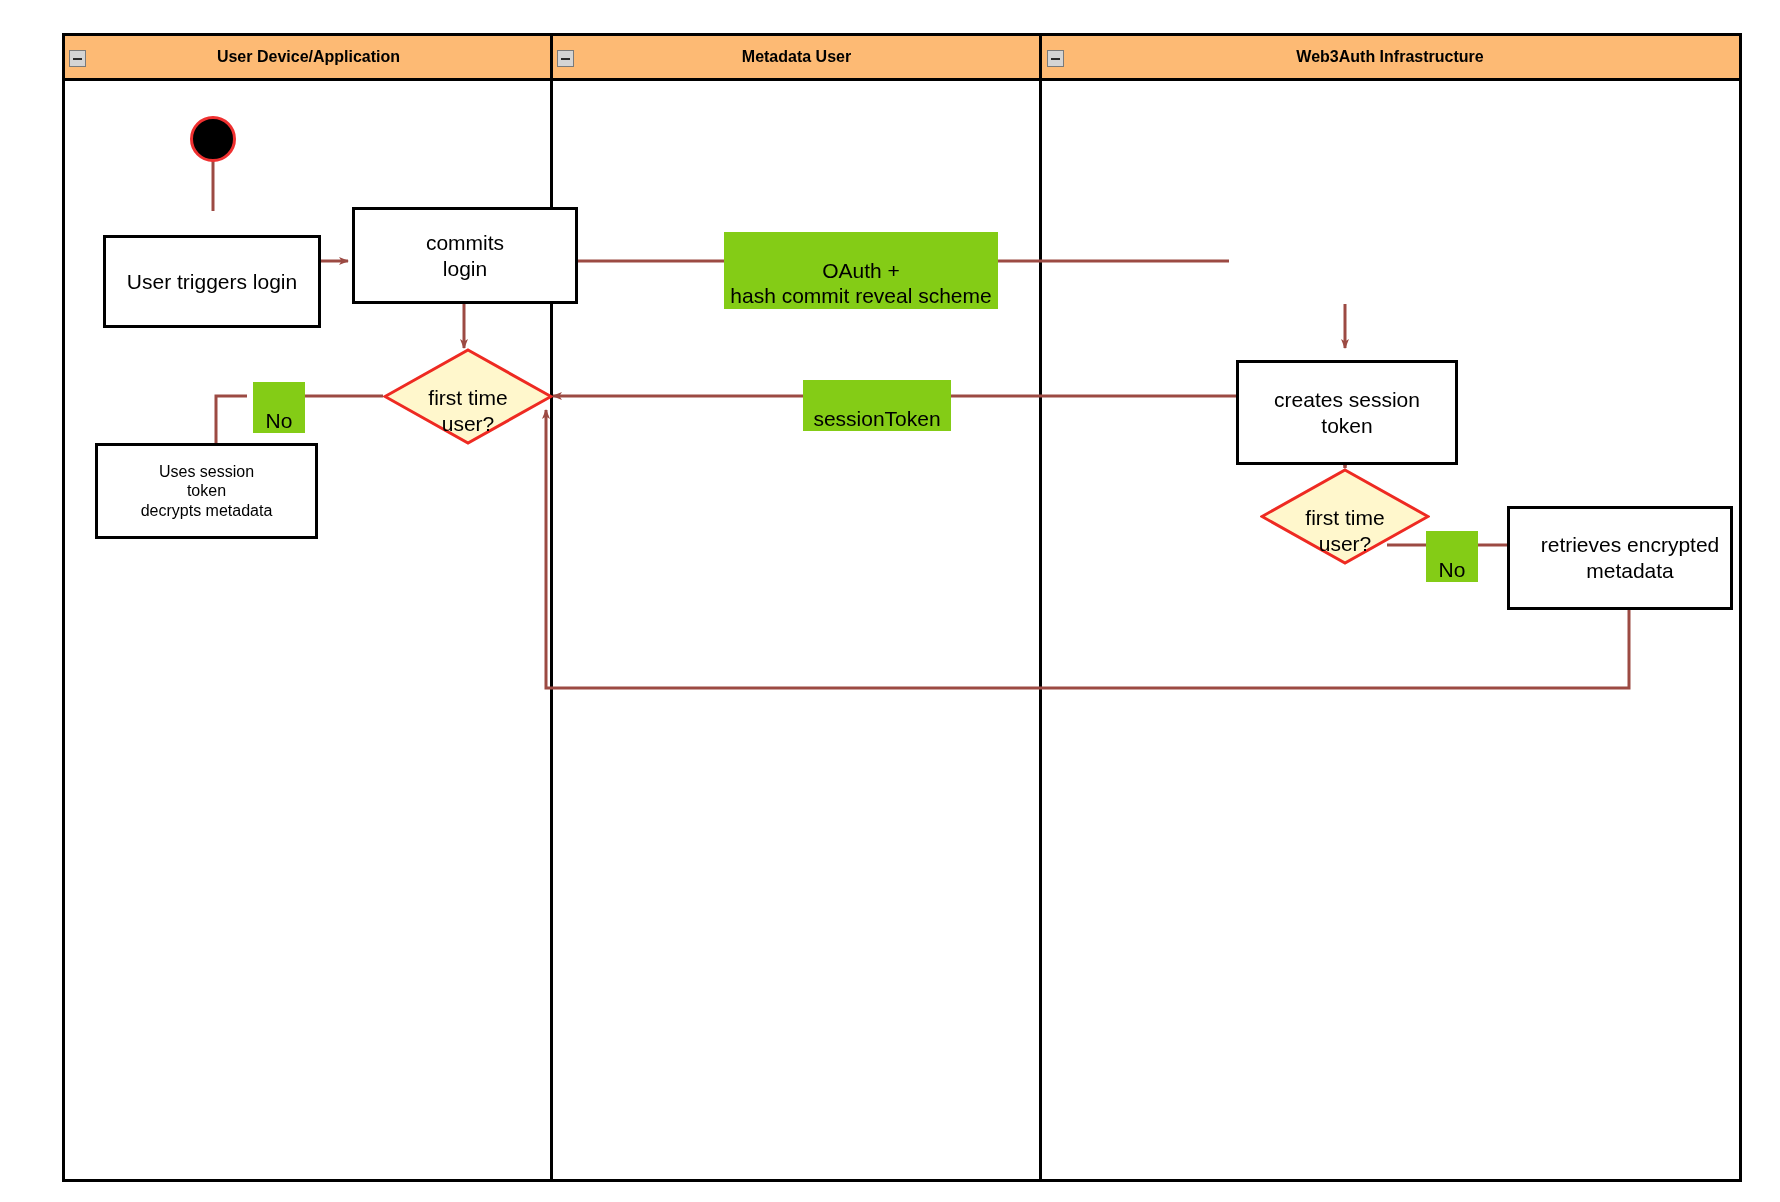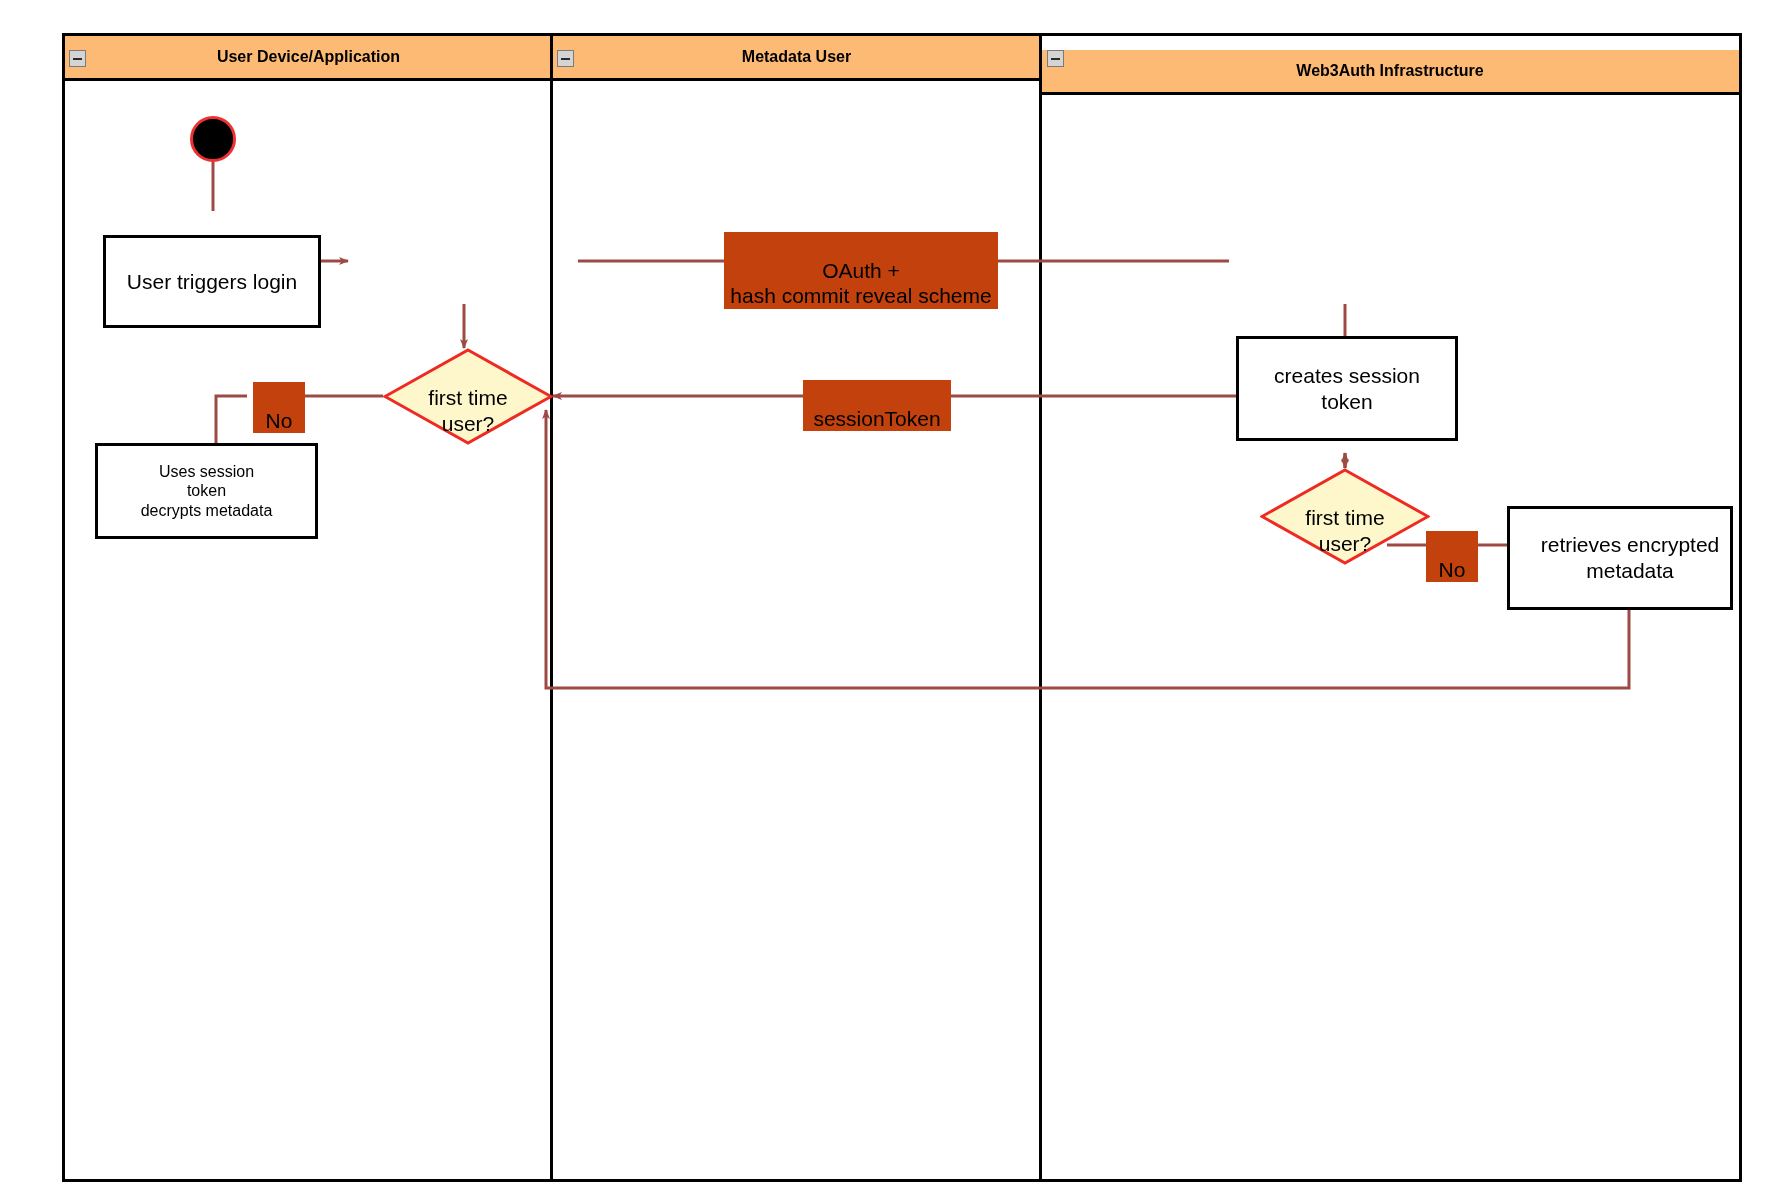--- a/index.html
+++ b/index.html
@@ -112,21 +112,21 @@
     left: 0; top: 0;
     width: 100%;
     height: 100%;
     z-index: 1;
   }
   
   .edge-label {
     position: absolute;
     font-size: 21px;
     color: #000000;
-    background: #c2410c;
+    background: #84cc16;
     padding: 0 4px;
     white-space: pre-line;
     text-align: center;
     line-height: 1.22;
   }
 </style>
 </head>
 <body>
 
 <div id="canvas">
@@ -140,21 +140,21 @@
       <i></i>
     </div>
 
   <div class="lane-header" style="left:552px; top:36px; width:489px; height:45px;">
     <span>Metadata User</span>
   </div>
   <div class="collapse-icon" style="left:557px; top:50px;">
       <i></i>
     </div>
 
-  <div class="lane-header" style="left:1041px; top:36px; width:698px; height:45px;margin-top:14px;">
+  <div class="lane-header" style="left:1041px; top:36px; width:698px; height:45px;">
     <span>Web3Auth Infrastructure</span>
   </div>
   <div class="collapse-icon" style="left:1047px; top:50px;">
       <i></i>
     </div>
 
   <div class="lane-divider" style="left:550px; top:33px; height:1149px;"></div>
   <div class="lane-divider" style="left:1039px; top:33px; height:1149px;"></div>
 
   <svg class="diagram-svg" viewBox="0 0 1780 1202">
@@ -192,37 +192,41 @@
       <path d="M1629,595 L1629,688 L546,688 L546,410" marker-end="url(#arrowhead)"></path>
     </g>
   </svg>
 
   <div class="start-node" style="left:190px; top:116px;"></div>
 
   <div class="node-box" style="left:103px; top:211px; width:218px; height:93px;margin-top:24px;">
     <span>User triggers login</span>
   </div>
 
+  <div class="node-box" style="left:352px; top:207px; width:226px; height:97px;">
+    <span>commits
+login</span>
+  </div>
 
   <div class="decision" style="left:383px; top:348px; width:170px; height:97px;">
     <svg viewBox="0 0 170 97" preserveAspectRatio="none">
       <polygon points="85,2 168,48.5 85,95 2,48.5" fill="#fff7cc" stroke="#ee2a22" stroke-width="3"></polygon>
     </svg>
     <span class="dtext">first time
 user?</span>
   </div>
 
   <div class="node-box" style="left:95px; top:443px; width:223px; height:96px; font-size:16px;">
     <span>Uses session
 token
 decrypts metadata</span>
   </div>
 
 
-  <div class="node-box" style="left:1236px; top:336px; width:222px; height:105px;">
+  <div class="node-box" style="left:1236px; top:360px; width:222px; height:105px;">
     <span>creates session
 token</span>
   </div>
 
   <div class="decision" style="left:1260px; top:468px; width:170px; height:97px;">
     <svg viewBox="0 0 170 97" preserveAspectRatio="none">
       <polygon points="85,2 168,48.5 85,95 2,48.5" fill="#fff7cc" stroke="#ee2a22" stroke-width="3"></polygon>
     </svg>
     <span class="dtext">first time
 user?</span>

